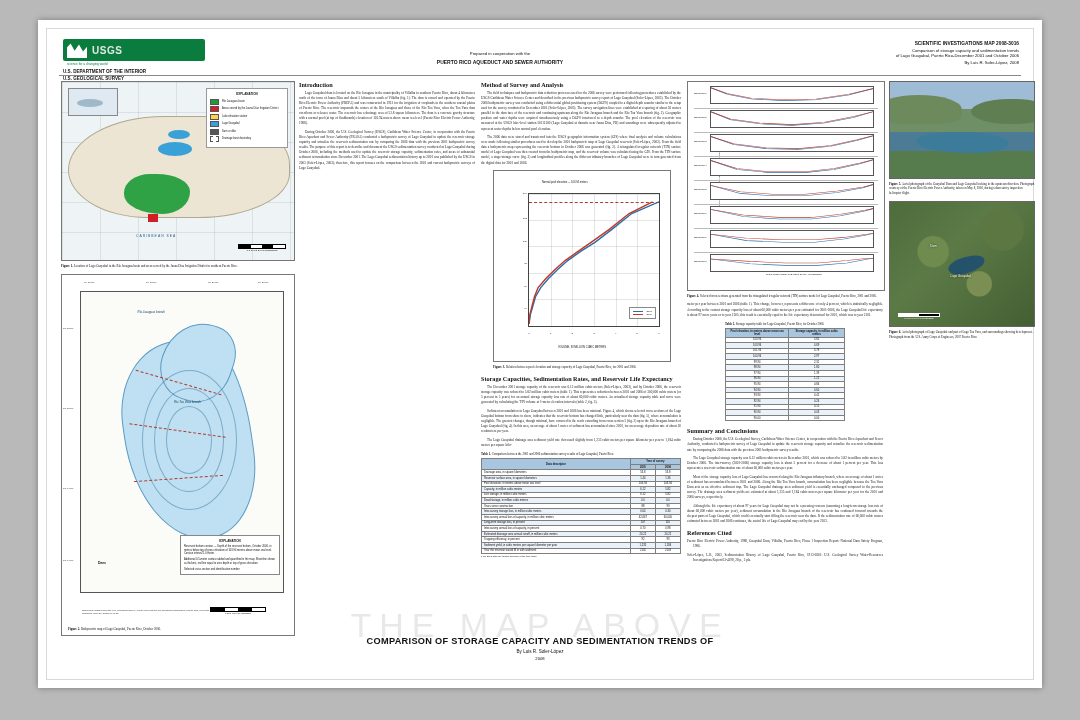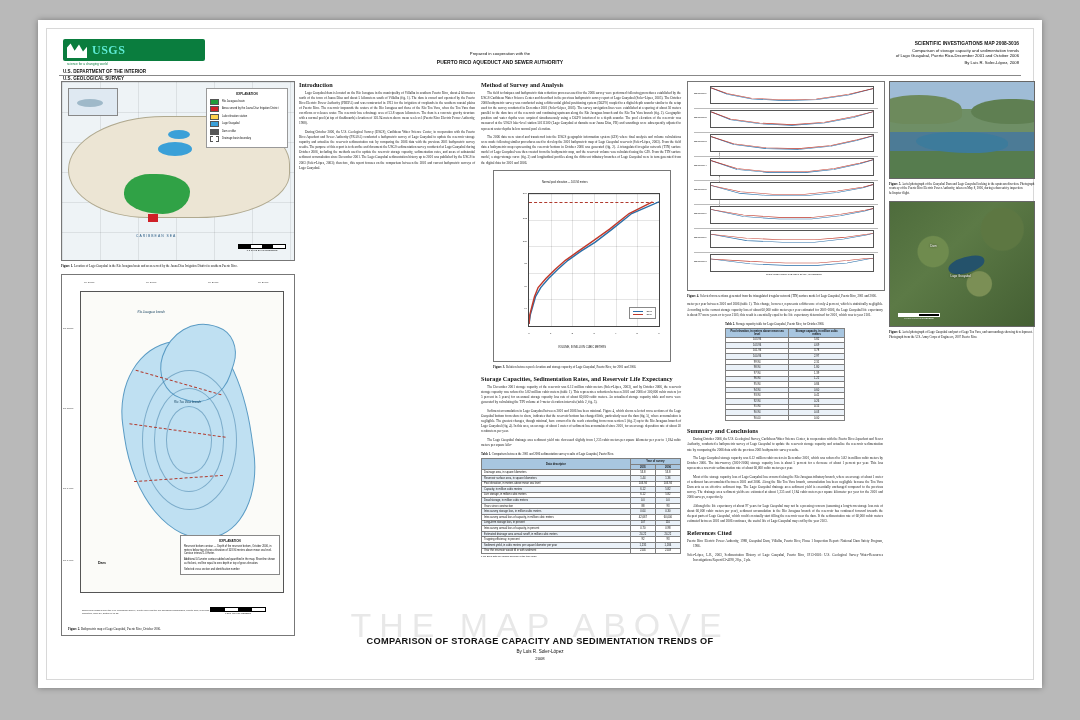--- a/index.html
+++ b/index.html
@@ -23,21 +23,21 @@
   
   .usgs-block{position:absolute;left:16px;top:10px;width:190px;}
   .usgs-logo{
     display:flex;align-items:center;gap:5px;
     background:#0a7d3e;padding:3px 6px 3px 4px;width:132px;border-radius:2px;
   }
   .usgs-logo .mark{
     width:20px;height:16px;background:#ffffff;
     clip-path:polygon(0 35%,18% 10%,38% 55%,60% 15%,80% 60%,100% 30%,100% 100%,0 100%);
   }
-  .usgs-logo .word{color:#5eead4;font-size:12px;font-weight:bold;letter-spacing:.5px;font-family:Liberation Serif, serif;}
+  .usgs-logo .word{color:#e5e5e5;font-size:10px;font-weight:bold;letter-spacing:.5px;font-family:Liberation Sans, sans-serif;}
   .usgs-tag{font-size:3.2px;color:#0a7d3e;margin-left:4px;margin-top:1px;font-family:"Liberation Sans",sans-serif;}
   .dept{font-size:4.6px;font-weight:bold;margin-top:3px;line-height:1.45;font-family:"Liberation Sans",sans-serif;}
   .prep{position:absolute;left:348px;top:22px;width:210px;text-align:center;}
   .prep .l1{font-size:4.2px;font-family:"Liberation Sans",sans-serif;}
   .prep .l2{font-size:5px;font-weight:bold;margin-top:3px;font-family:"Liberation Sans",sans-serif;}
   .hdr-right{position:absolute;right:14px;top:12px;text-align:right;font-family:"Liberation Sans",sans-serif;}
   .hdr-right .t1{font-size:4.8px;font-weight:bold;}
   .hdr-right .t2{font-size:4.2px;margin-top:2px;}
   .hdr-right .t3{font-size:4.2px;}
   .hdr-right .t4{font-size:4.2px;margin-top:2px;}

